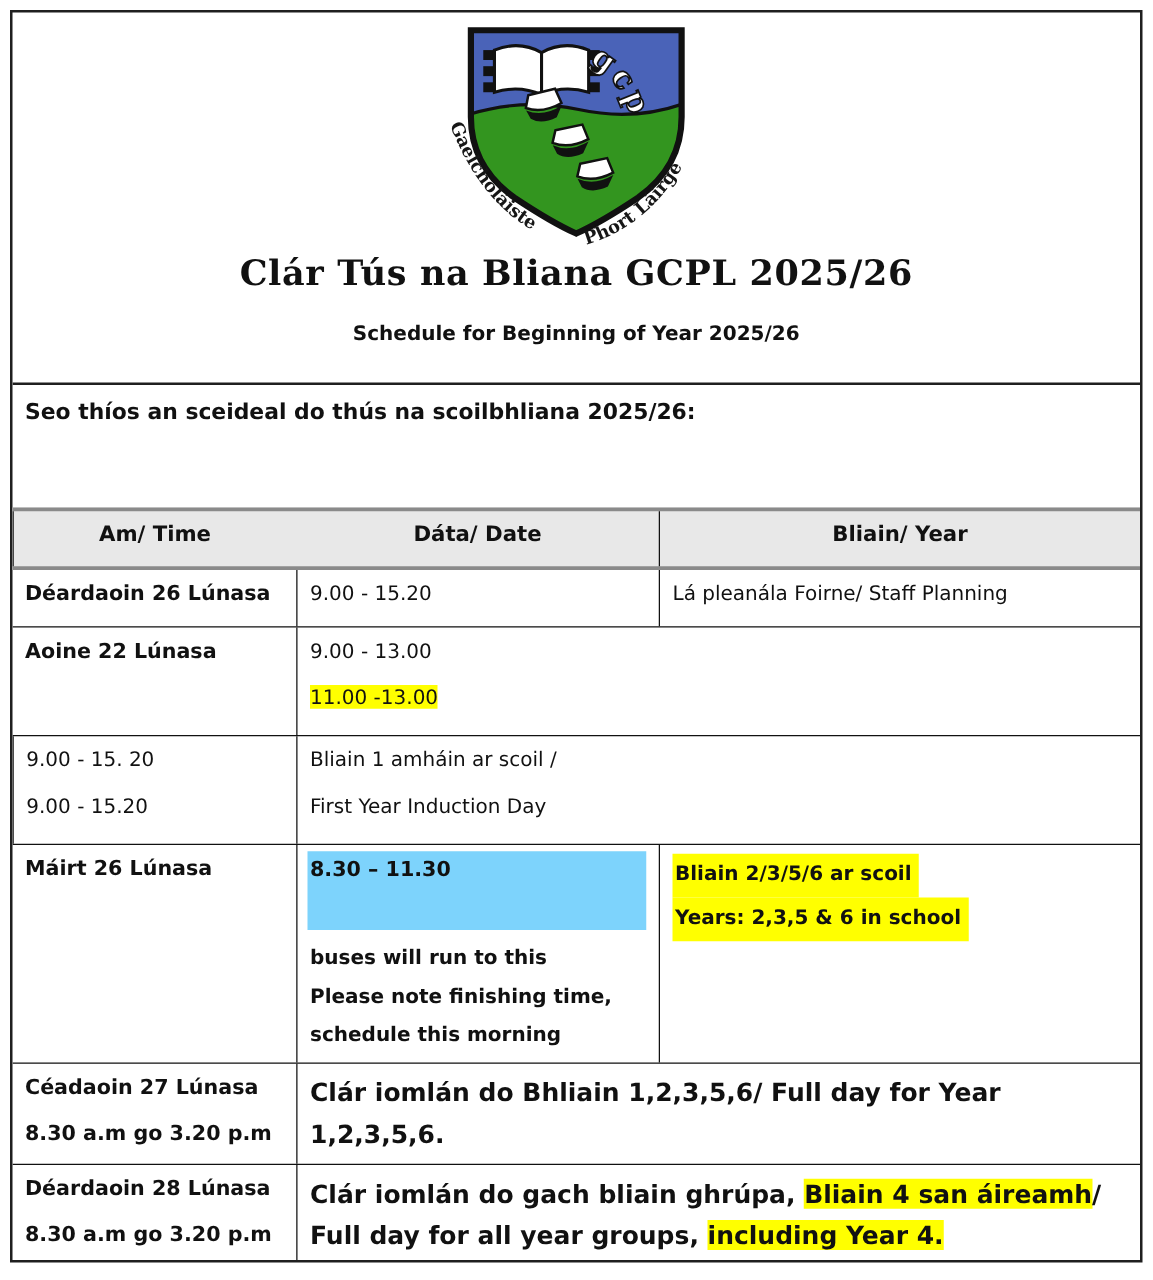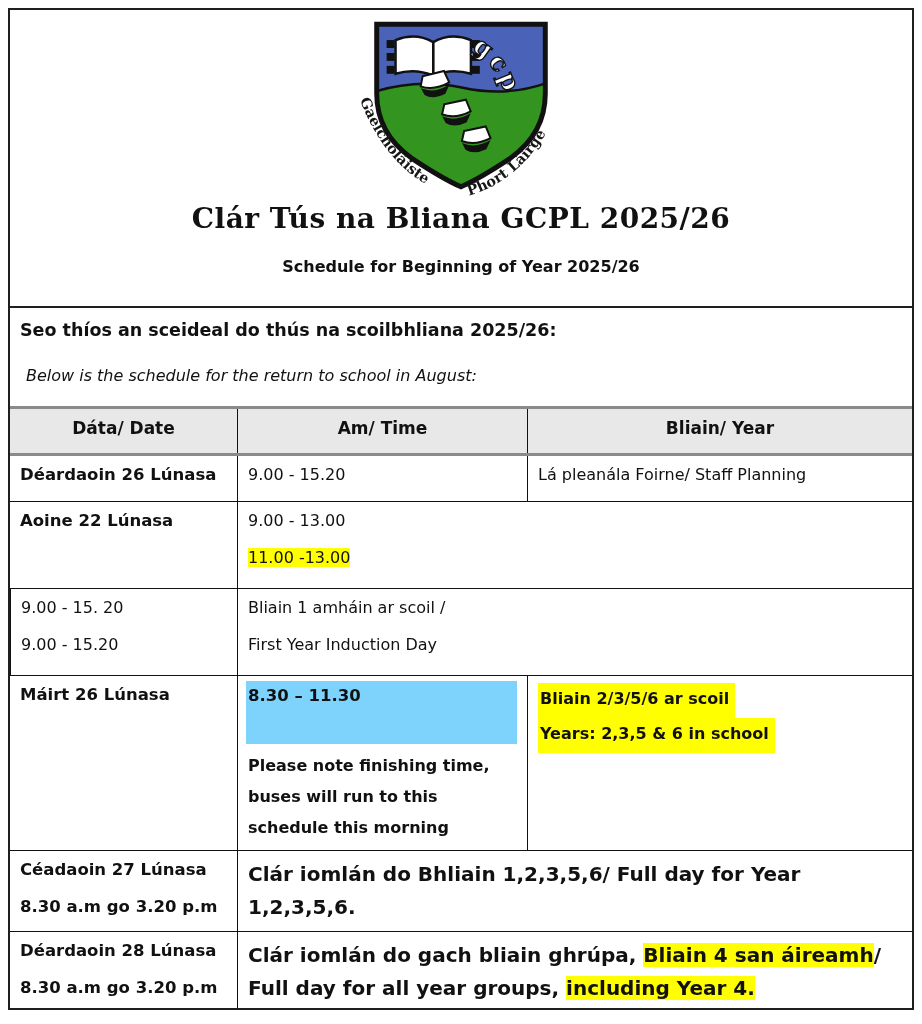--- a/index.html
+++ b/index.html
@@ -91,28 +91,27 @@
         <textPath href="#rightArc">Phort Láirge</textPath>
       </text>
     </svg>
 
     <div class="doc-title">Clár Tús na Bliana GCPL 2025/26</div>
     <div class="doc-subtitle">Schedule for Beginning of Year 2025/26</div>
   </div>
 
   <div class="intro-section">
     <p class="intro-irish">Seo thíos an sceideal do thús na scoilbhliana 2025/26:</p>
-    <p class="intro-english">Below is the schedule for the return to school in August:</p>
   </div>
 
   <div>
 
     <div class="grid t-header">
+      <div class="hcell bleft">Am/ Time</div>
       <div class="hcell">Dáta/ Date</div>
-      <div class="hcell bleft">Am/ Time</div>
       <div class="hcell bleft">Bliain/ Year</div>
     </div>
 
     <div class="grid t-row r1">
       <div class="cell date-cell">Déardaoin 26 Lúnasa</div>
       <div class="cell bleft">
         <div>9.00 - 15.20</div>
       </div>
       <div class="cell bleft">
         <div>Lá pleanála Foirne/ Staff Planning</div>
@@ -135,22 +134,22 @@
       <div class="cell bleft">
         <div class="gap">Bliain 1 amháin ar scoil /</div>
         <div>First Year Induction Day</div>
       </div>
     </div>
 
     <div class="grid t-row r4">
       <div class="cell date-cell">Máirt 26 Lúnasa</div>
       <div class="cell bleft">
         <div class="hl-block">8.30 – 11.30</div>
+        <div class="note">buses will run to this</div>
         <div class="note">Please note finishing time,</div>
-        <div class="note">buses will run to this</div>
         <div class="note">schedule this morning</div>
       </div>
       <div class="cell bleft">
         <div><span class="hl-line">Bliain 2/3/5/6 ar scoil</span></div>
         <div><span class="hl-line">Years: 2,3,5 &amp; 6 in school</span></div>
       </div>
     </div>
 
     <div class="grid t-row r5">
       <div class="cell date-cell">

